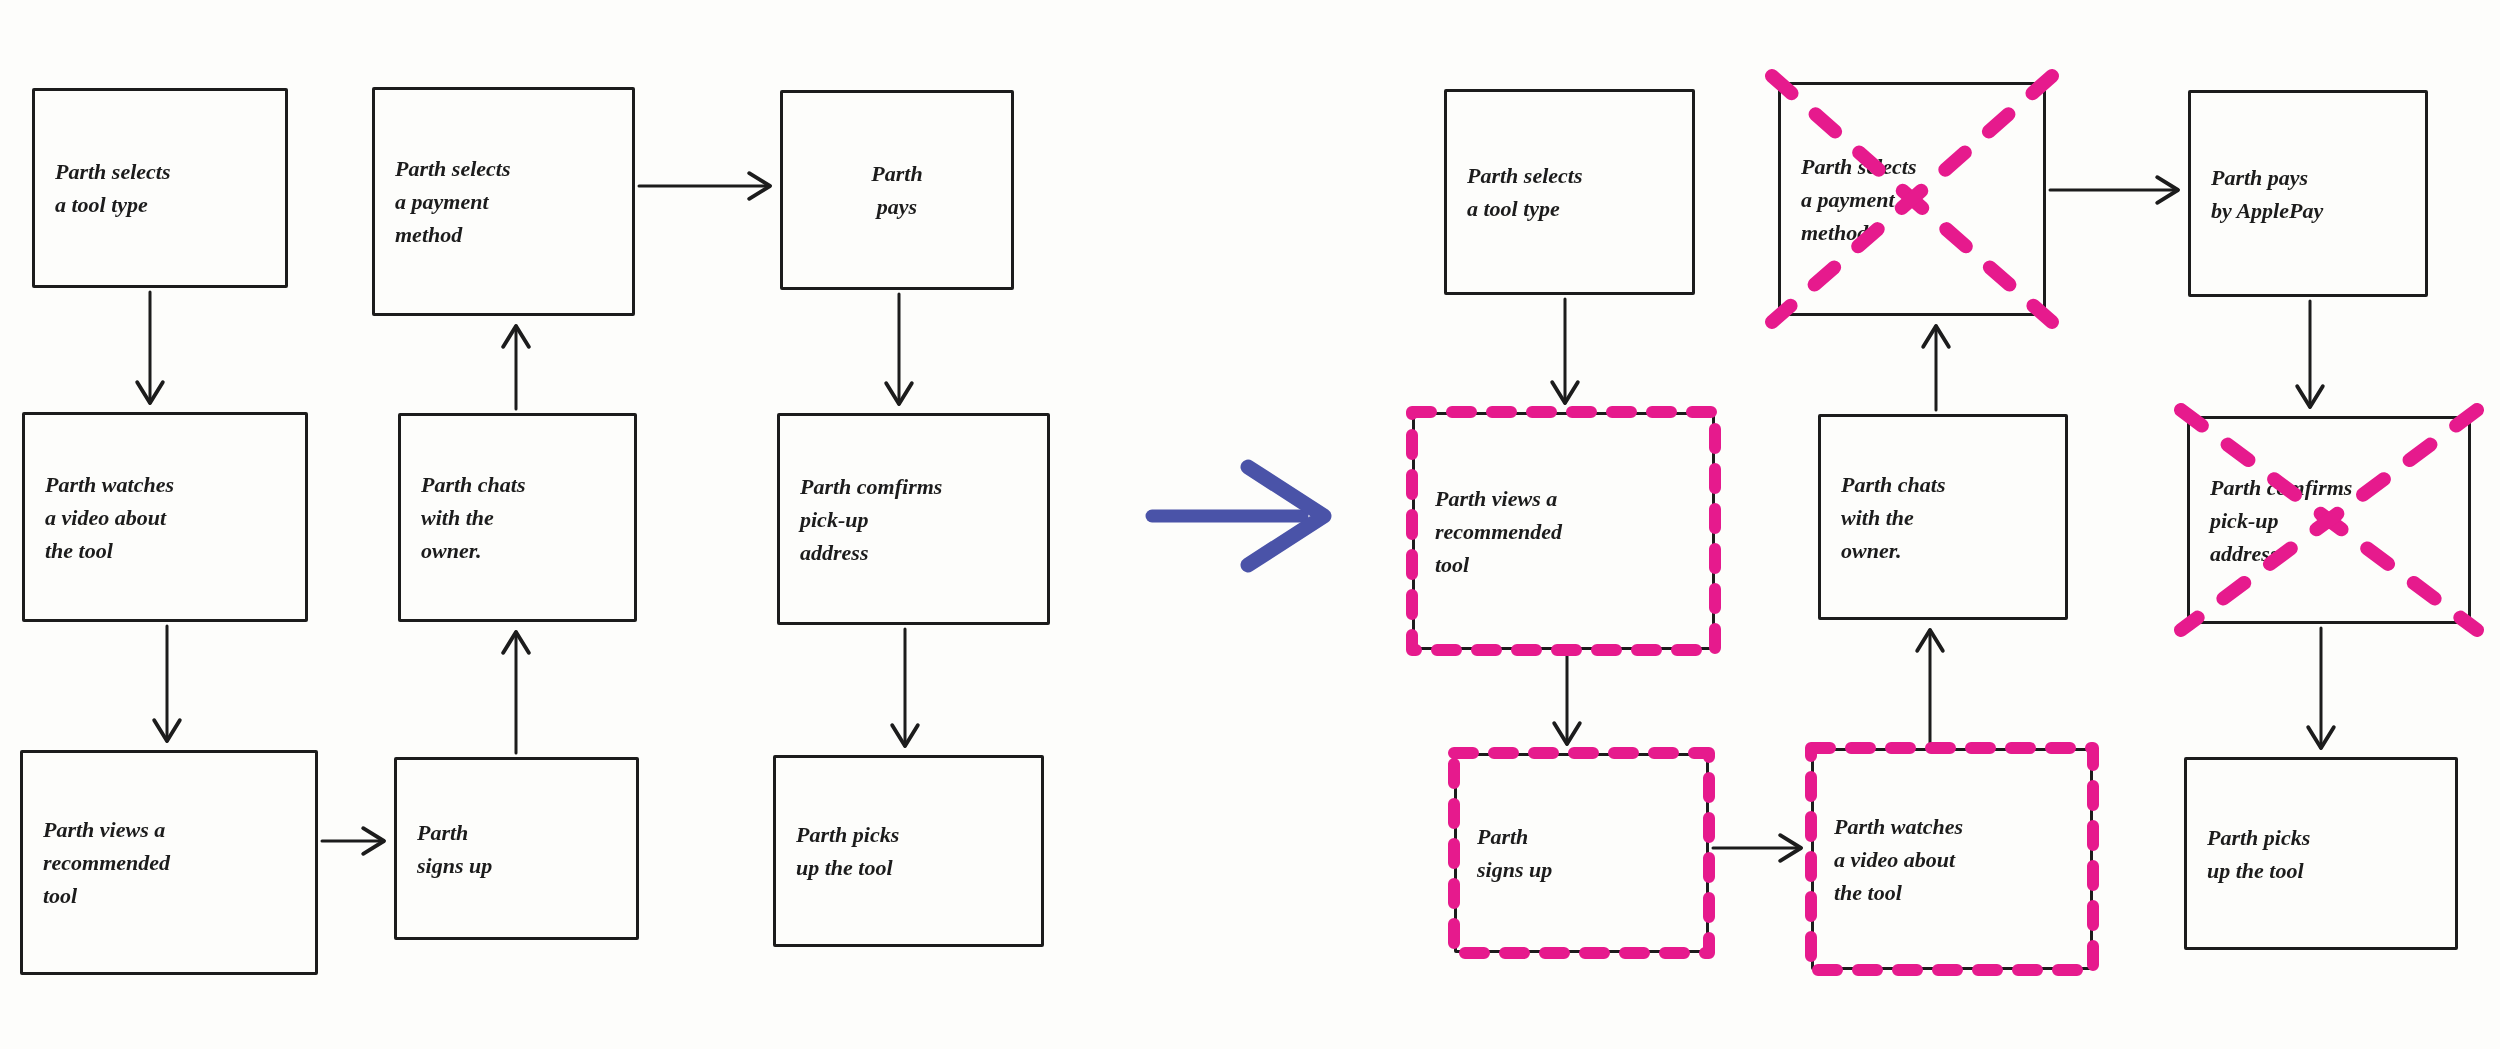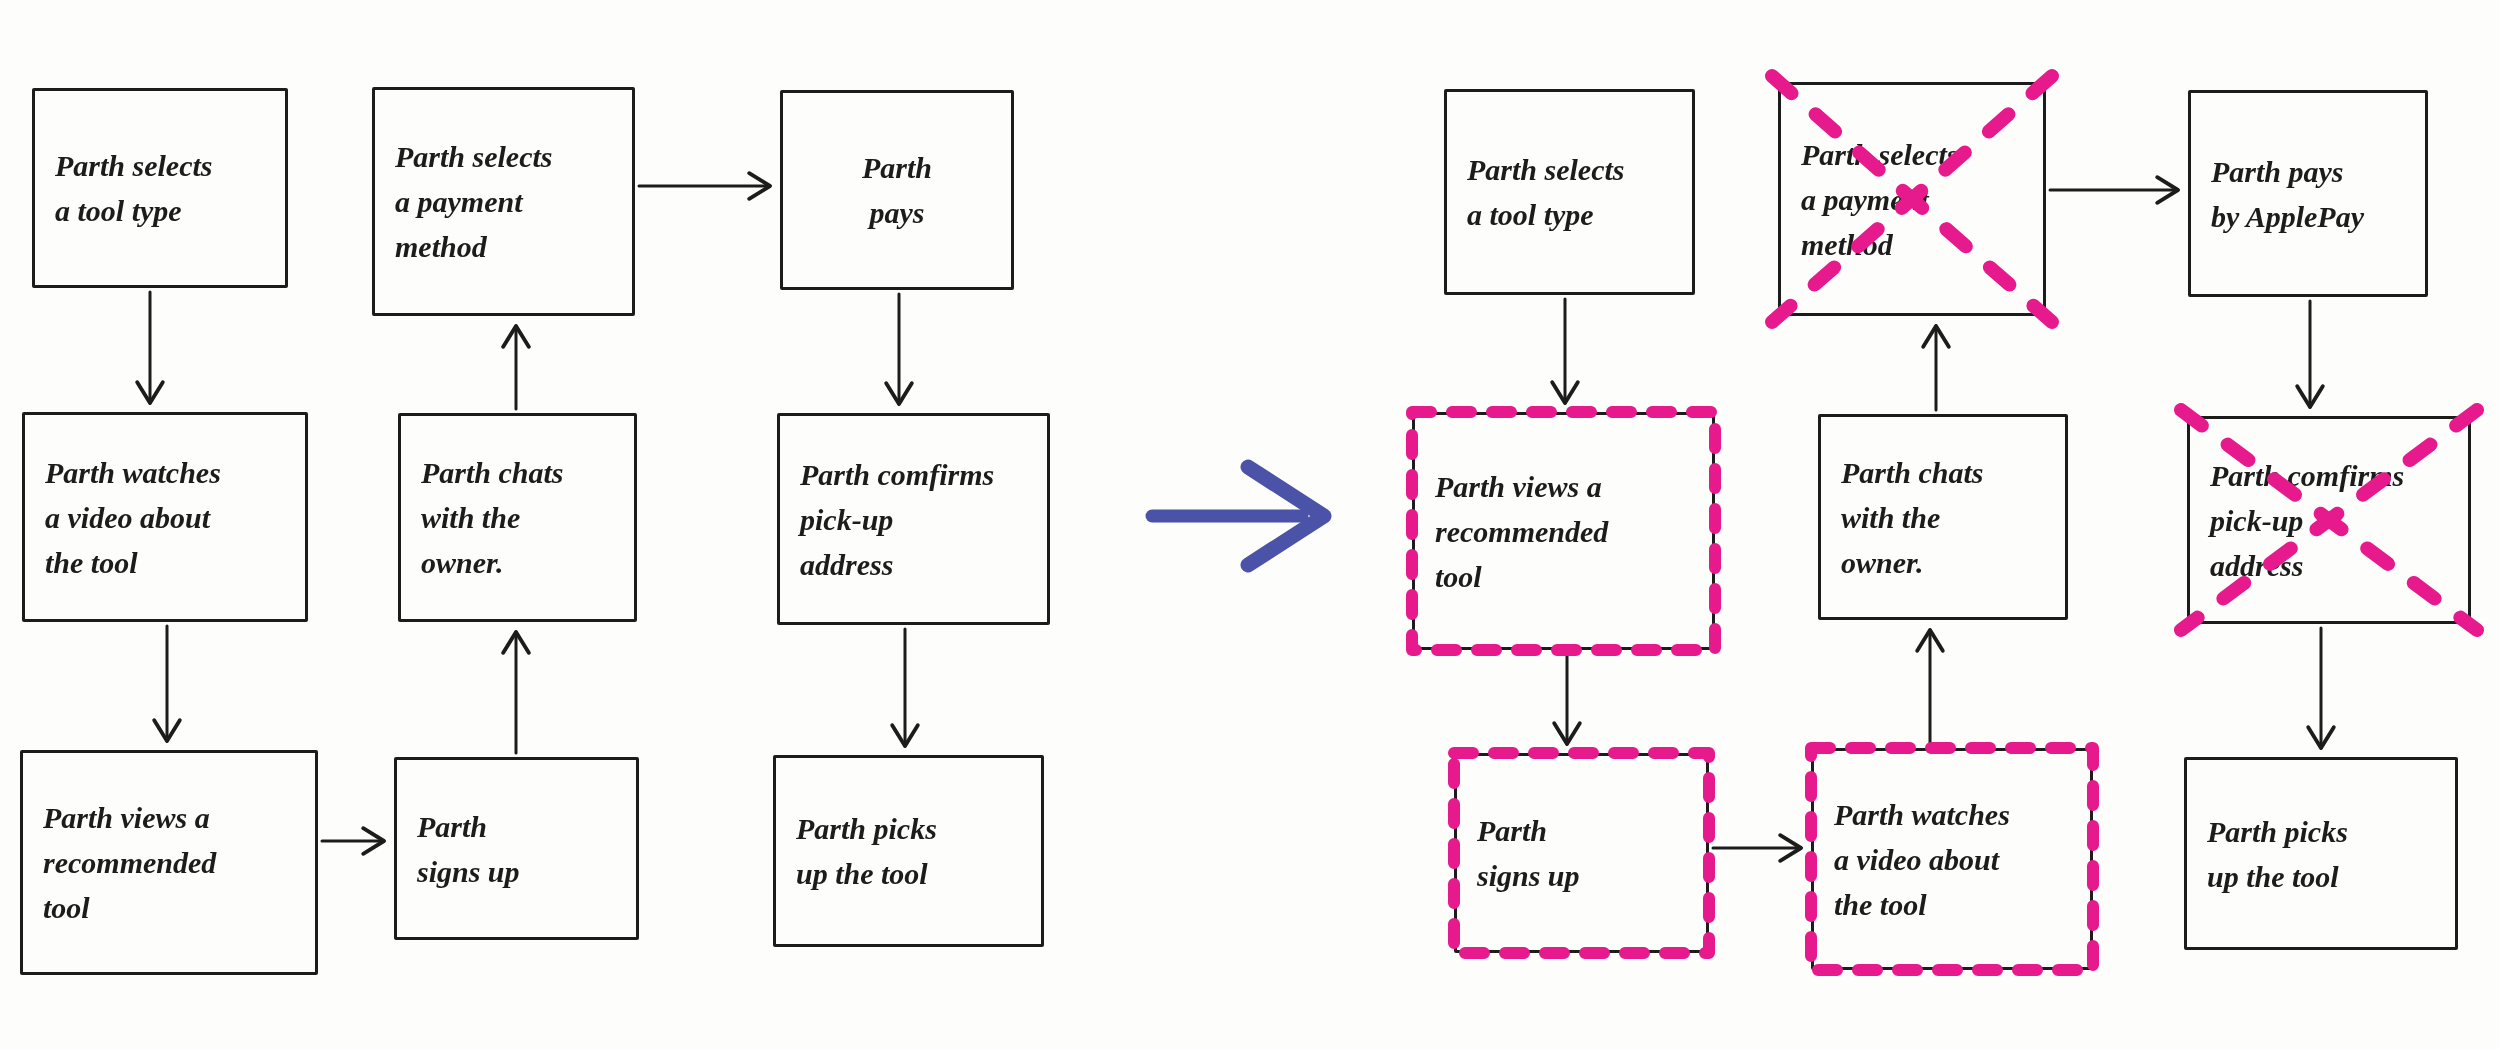--- a/index.html
+++ b/index.html
@@ -21,21 +21,21 @@
     border-radius: 2px;
     display: flex;
     align-items: center;
     overflow: hidden;
     background: transparent;
   }
   .fc-label {
     font-family: "Liberation Serif", serif;
     font-style: italic;
     font-weight: bold;
-    font-size: 30px;
+    font-size: 22px;
     line-height: 1.5;
     color: var(--ink, #1c1c1c);
     white-space: pre;
     padding-left: 20px;
     padding-right: 4px;
   }
   .fc-box.center .fc-label {
     width: 100%;
     text-align: center;
     padding: 0;

